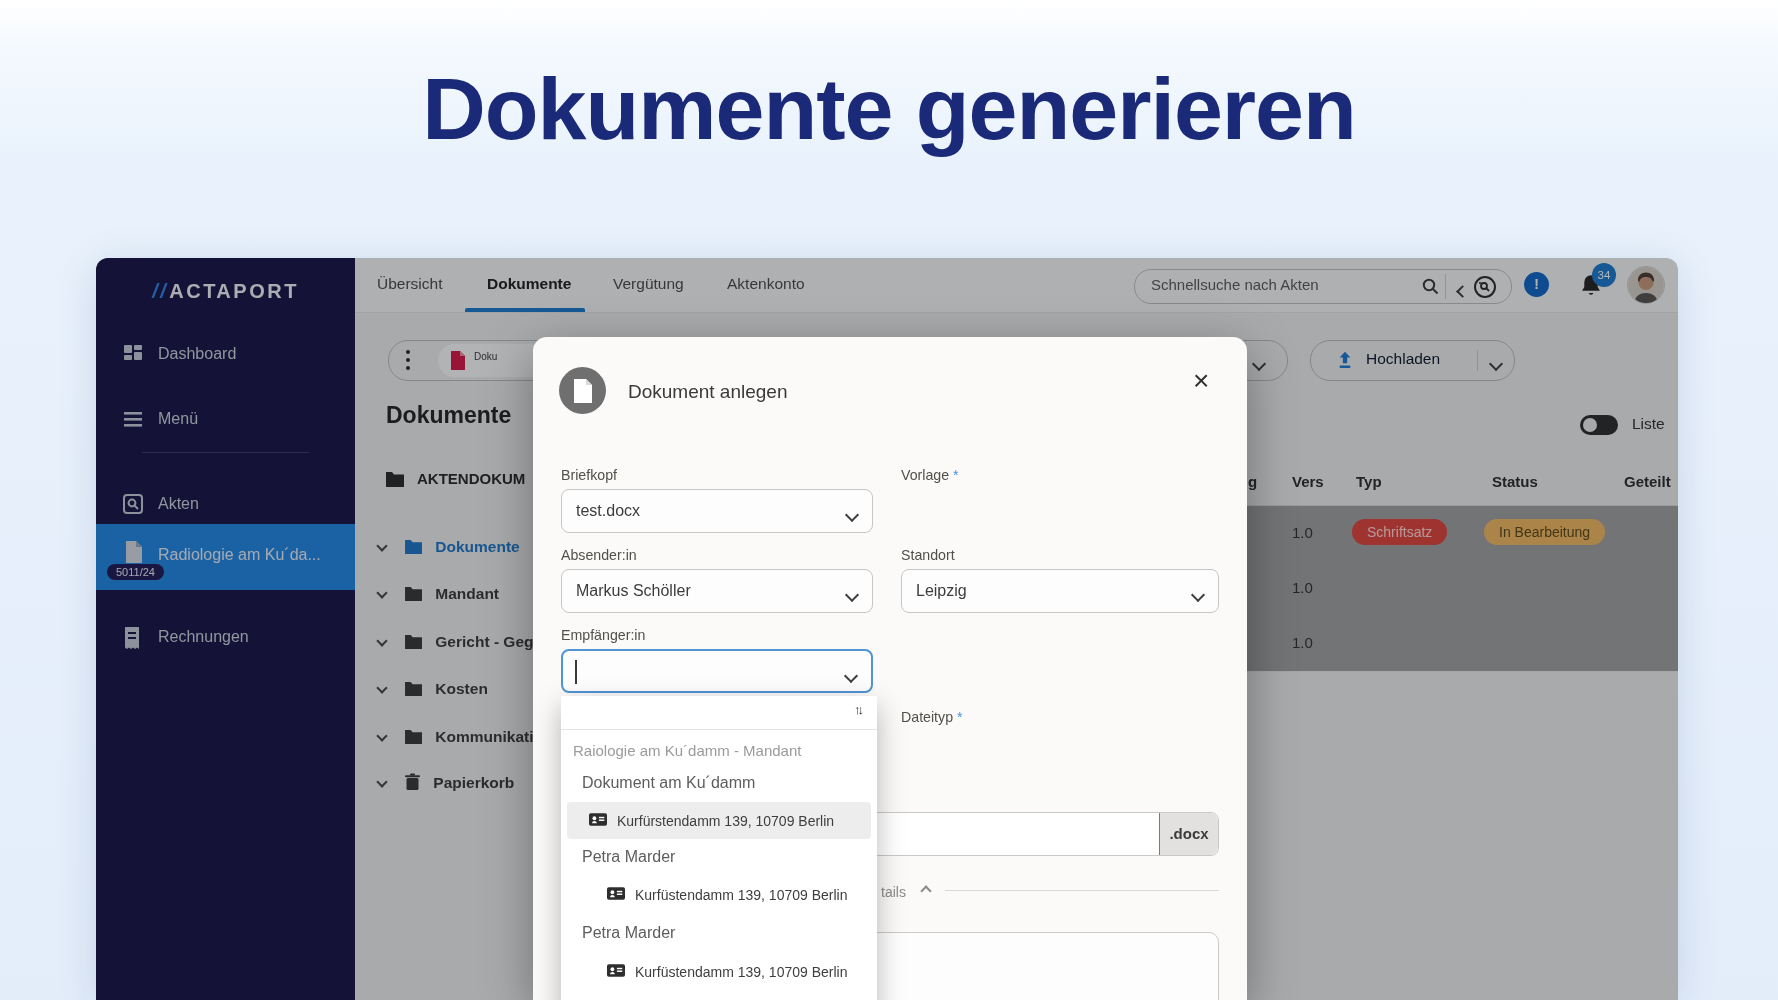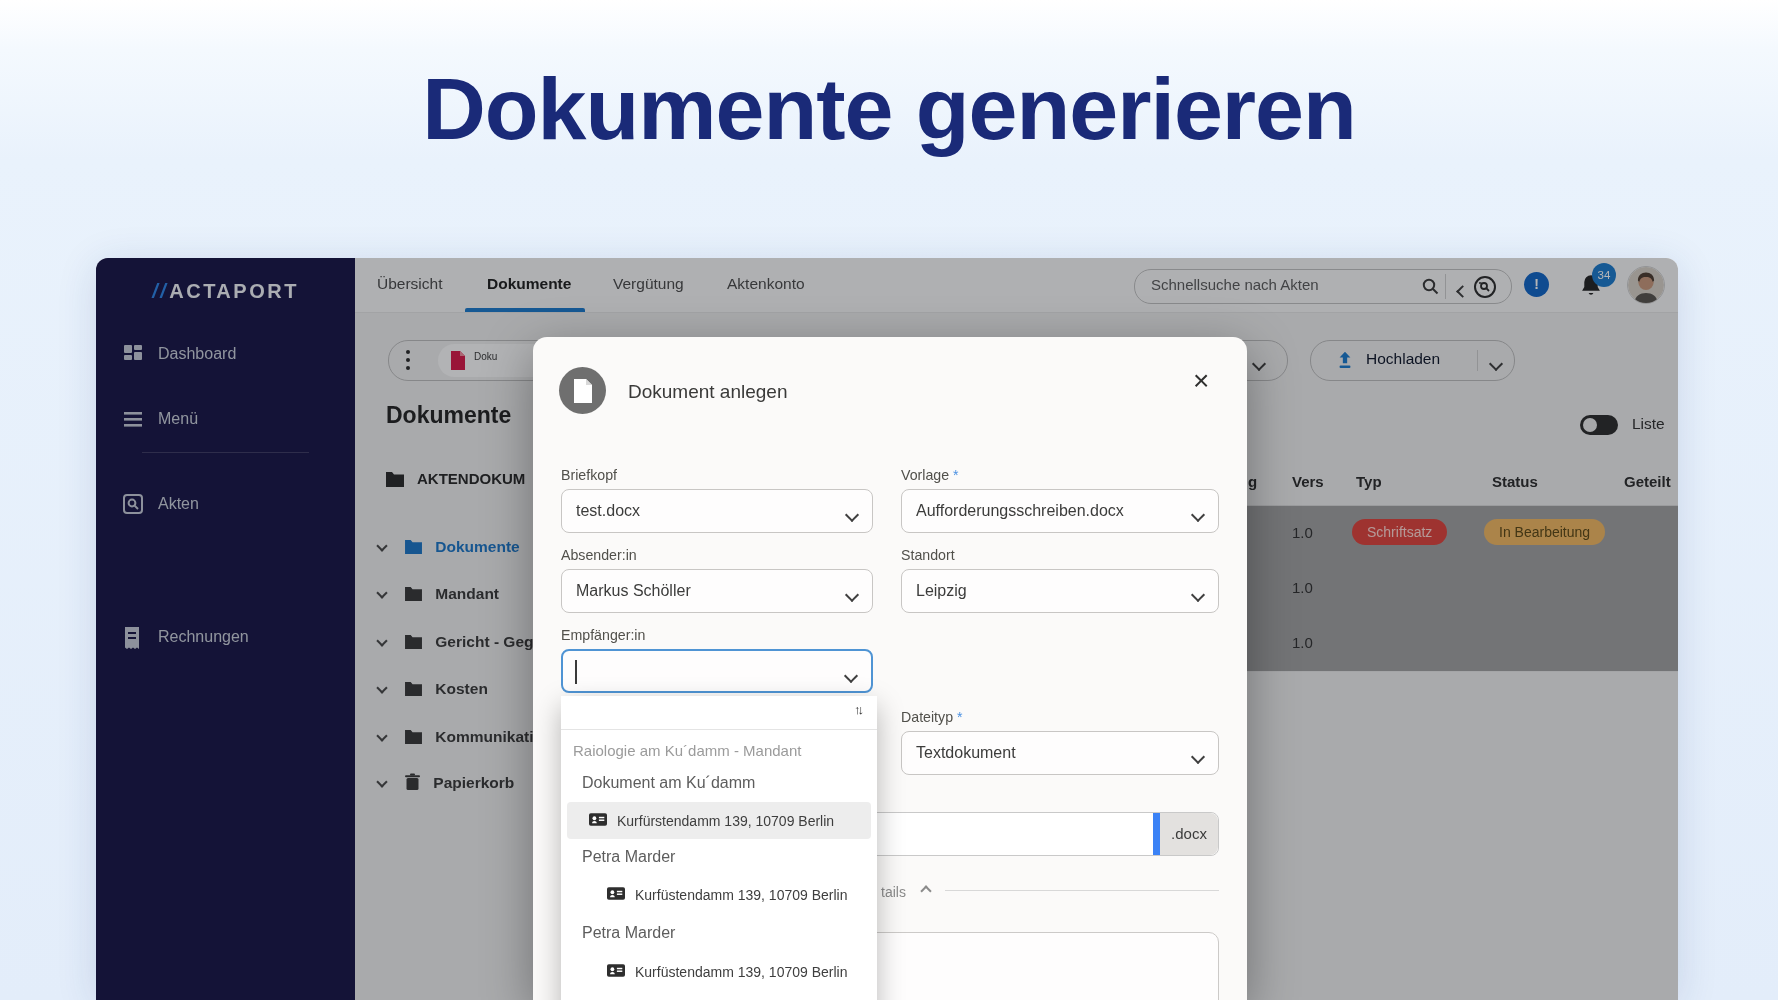--- a/index.html
+++ b/index.html
@@ -104,22 +104,22 @@
   .dd-div{position:absolute;left:0;right:0;top:33px;border-top:1px solid #e4e4e4;}
   .dd-group{position:absolute;left:12px;top:46px;font-size:15px;color:#9b9b9b;text-align:right;}
   .dd-name{position:absolute;left:21px;font-size:16px;color:#5d5d5d;}
   .dd-addr{position:absolute;left:6px;right:6px;height:37px;border-radius:4px;}
   .dd-addr.hl{background:#ededed;}
   .dd-addr svg{position:absolute;top:11px;}
   .dd-addr .txt{position:absolute;top:11px;font-size:14px;color:#3e3e3e;}
 
   .fn-input{position:absolute;left:28px;top:475px;width:658px;height:44px;border:1px solid #c9c9c9;
     border-radius:8px;background:#fff;box-sizing:border-box;z-index:5;}
-  .fn-suffix{position:absolute;right:0;top:0;bottom:0;width:58px;background:#e3e1df;border-left:7px solid #3b82f6;
-    border-radius:0 8px 8px 0;font-size:15px;color:#3b3b3b;text-align:center;line-height:42px;}
+  .fn-suffix{position:absolute;right:0;top:0;bottom:0;width:58px;background:#e3e1df;border-left:1px solid #3b82f6;
+    border-radius:0 8px 8px 0;font-size:15px;color:#3b3b3b;text-align:center;line-height:42px;font-weight:bold;}
   .details-label{position:absolute;left:348px;top:545px;font-size:14px;color:#8b8b8b;z-index:1;}
   .details-line{position:absolute;left:412px;right:28px;top:553px;border-top:1px solid #d8d8d8;z-index:1;}
   .big-box{position:absolute;left:28px;top:595px;width:658px;height:90px;border:1px solid #cccac8;
     border-radius:10px;background:#fefdfd;box-sizing:border-box;z-index:1;}
 
   
   .chev{display:inline-block;width:8px;height:8px;border-right:2px solid #3f3f3f;border-bottom:2px solid #3f3f3f;transform:rotate(45deg);}
   .chev.up{transform:rotate(225deg);}
   .chev.left{transform:rotate(135deg);width:7px;height:7px;}
   .chev.small{width:6px;height:6px;}
@@ -167,20 +167,30 @@
         <span class="ic">
           <svg width="22" height="22" viewBox="0 0 22 22">
               <rect x="2" y="2" width="18" height="18" rx="3" fill="none" stroke="#c7ccd8" stroke-width="2"></rect>
               <circle cx="10" cy="10" r="3.4" fill="none" stroke="#c7ccd8" stroke-width="2"></circle>
               <line x1="12.6" y1="12.6" x2="16" y2="16" stroke="#c7ccd8" stroke-width="2"></line>
             </svg>
         </span>
         <span class="lbl">Akten</span>
       </div>
 
+      <div class="side-active">
+        <span class="ic">
+          <svg width="20" height="24" viewBox="0 0 20 24">
+              <path d="M2 1h10l6 6v16H2z" fill="#d6dbe6"></path>
+              <path d="M12 1l6 6h-6z" fill="#9aa6bd"></path>
+            </svg>
+        </span>
+        <span class="lbl">Radiologie am Ku´da...</span>
+        <span class="side-badge">5011/24</span>
+      </div>
 
       <div class="side-item" style="top:360px">
         <span class="ic">
           <svg width="20" height="24" viewBox="0 0 20 24">
               <path d="M3 1h14v22l-2-1.6L13 23l-2-1.6L9 23l-2-1.6L5 23l-2-1.6z" fill="#c7ccd8"></path>
               <rect x="6" y="6" width="8" height="2" fill="#1b1848"></rect>
               <rect x="6" y="11" width="8" height="2" fill="#1b1848"></rect>
             </svg>
         </span>
         <span class="lbl">Rechnungen</span>
@@ -348,24 +358,20 @@
     </div>
     <div class="m-title">Dokument anlegen</div>
     <div class="m-close">×</div>
 
     <span class="f-label" style="left:28px;top:130px"><span>Briefkopf</span></span>
     <div class="field" style="left:28px;top:152px;width:312px">
       <span class="val">test.docx</span>
       <span class="fchev"><span class="chev"></span></span>
     </div>
     <span class="f-label" style="left:368px;top:130px"><span>Vorlage</span> <span class="req">*</span></span>
-    <div class="field" style="left:368px;top:152px;width:318px">
-      <span class="val">Aufforderungsschreiben.docx</span>
-      <span class="fchev"><span class="chev"></span></span>
-    </div>
 
     <span class="f-label" style="left:28px;top:210px"><span>Absender:in</span></span>
     <div class="field" style="left:28px;top:232px;width:312px">
       <span class="val">Markus Schöller</span>
       <span class="fchev"><span class="chev"></span></span>
     </div>
     <span class="f-label" style="left:368px;top:210px"><span>Standort</span></span>
     <div class="field" style="left:368px;top:232px;width:318px">
       <span class="val">Leipzig</span>
       <span class="fchev"><span class="chev"></span></span>
@@ -414,24 +420,20 @@
             <circle cx="6" cy="5.6" r="2.1" fill="#fff"></circle>
             <path d="M3.4 11.2c0-1.6 1.3-2.5 2.6-2.5s2.6.9 2.6 2.5z" fill="#fff"></path>
             <rect x="11" y="4" width="6" height="1.6" fill="#fff"></rect>
             <rect x="11" y="7" width="6" height="1.6" fill="#fff"></rect>
           </svg>
         <span class="txt" style="left:68px">Kurfüstendamm 139, 10709 Berlin</span>
       </div>
     </div>
 
     <span class="f-label" style="left:368px;top:372px"><span>Dateityp</span> <span class="req">*</span></span>
-    <div class="field" style="left:368px;top:394px;width:318px">
-      <span class="val">Textdokument</span>
-      <span class="fchev"><span class="chev"></span></span>
-    </div>
 
     <div class="fn-input">
       <span class="fn-suffix">.docx</span>
     </div>
 
     <div class="details-label">
       <span>tails</span>
       <span style="display:inline-block;margin-left:12px;vertical-align:2px"><span class="chev up small" style="border-color:#8b8b8b"></span></span>
     </div>
     <div class="details-line"></div>

